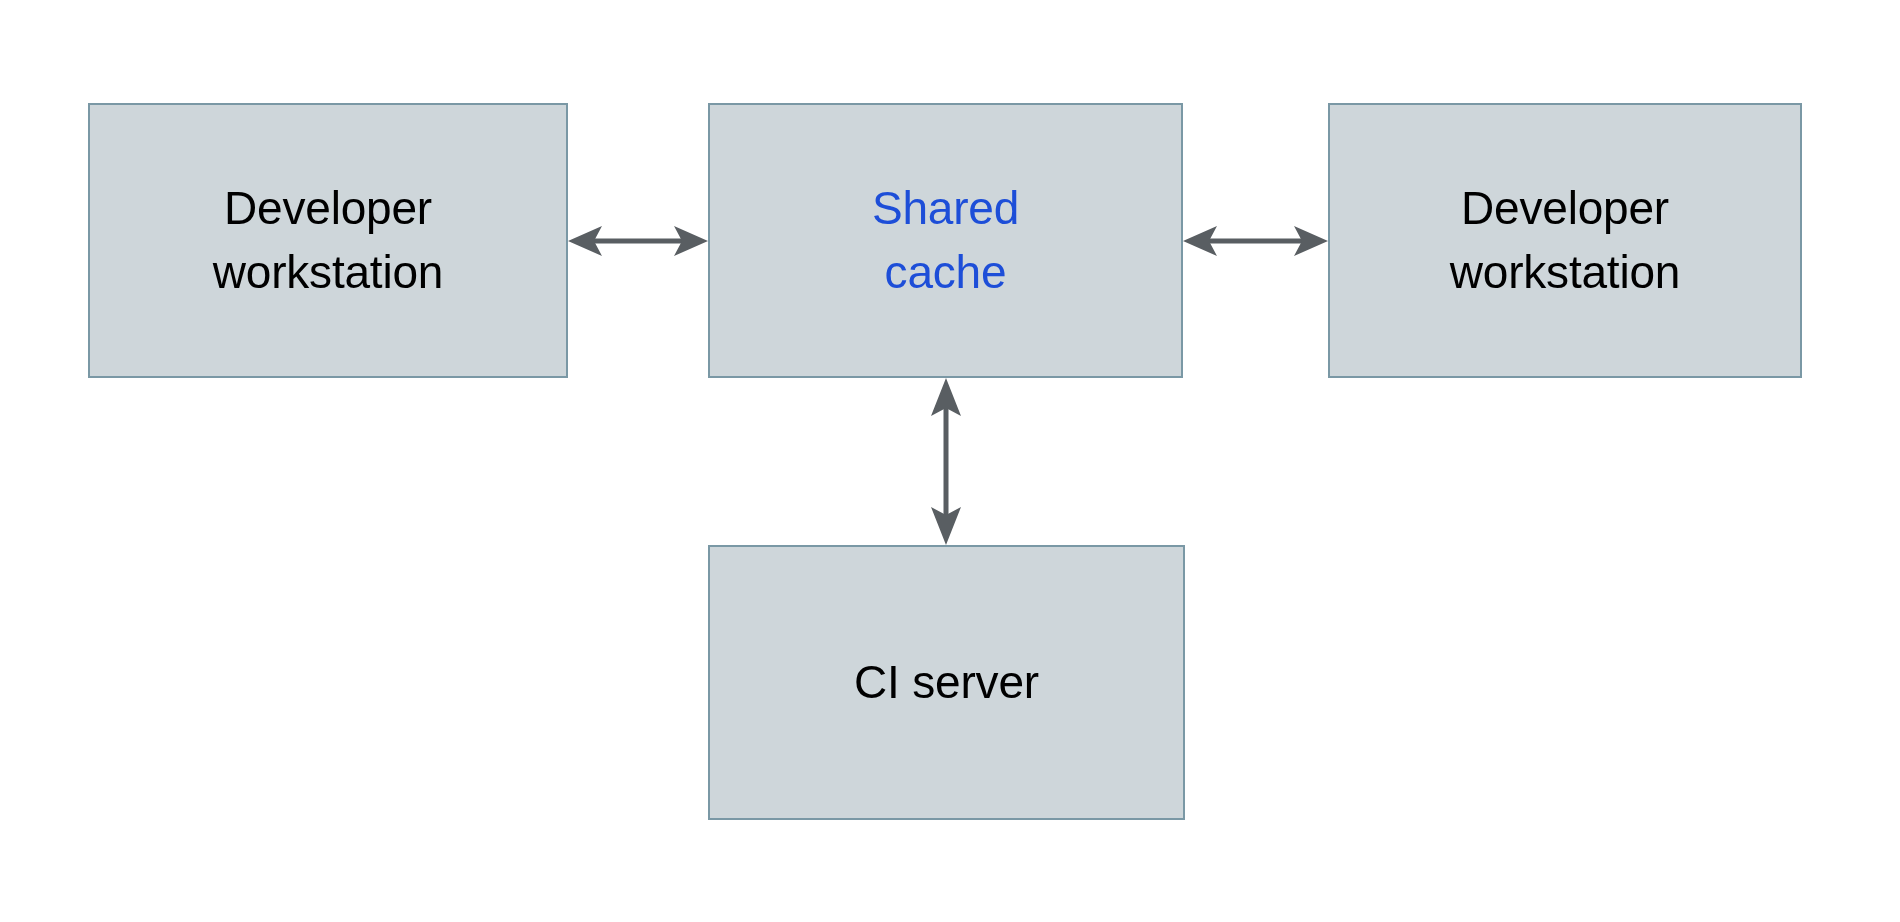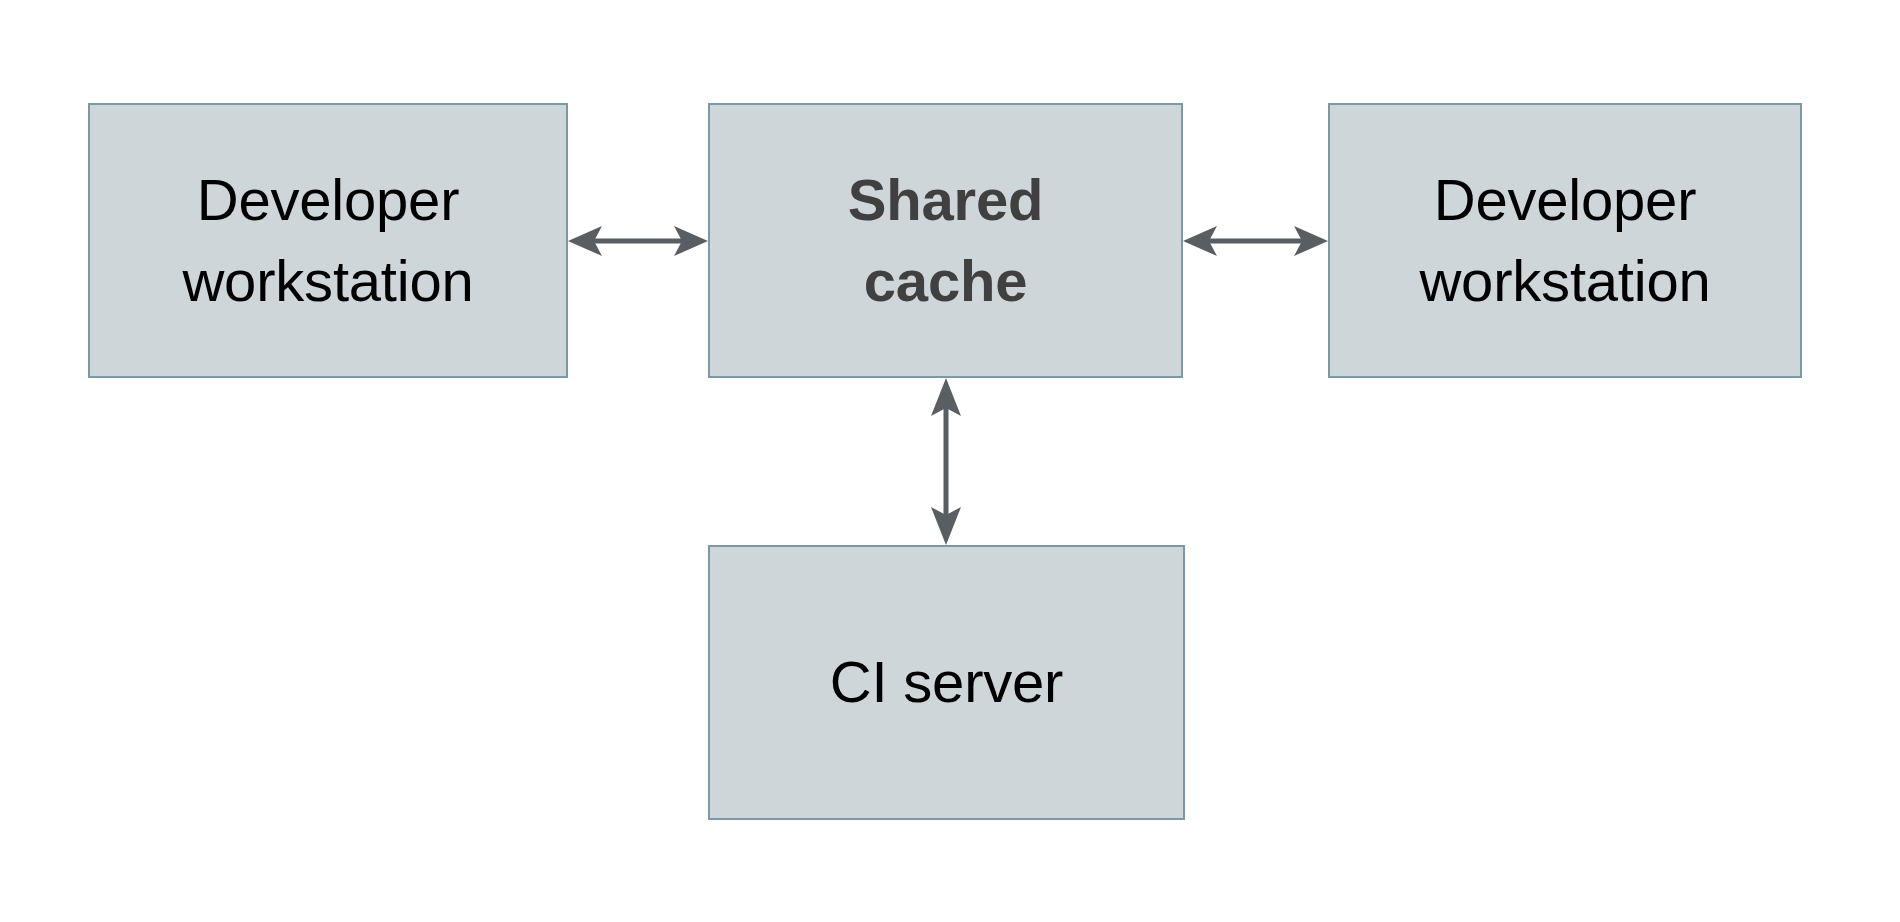--- a/index.html
+++ b/index.html
@@ -22,21 +22,21 @@
     box-sizing: border-box;
     background: #ced6da;
     border: 2px solid #7a98a5;
     display: flex;
     align-items: center;
     justify-content: center;
     text-align: center;
   }
   .node-label {
     font-family: "Liberation Sans", sans-serif;
-    font-size: 58px;
+    font-size: 46px;
     line-height: 1.38;
     color: #000000;
     font-weight: 400;
     letter-spacing: -0.2px;
     white-space: pre-line;
     padding: 0 4px;
   }
   .node-label.nowrap {
     white-space: nowrap;
   }
@@ -52,21 +52,21 @@
 <body>
 
 <div id="canvas" style="background: rgb(255, 255, 255);">
 
   <div class="node" id="node-dev-left" style="left: 88px; top: 103px; width: 480px; height: 275px; background: rgb(206, 214, 218); border-color: rgb(122, 152, 165);">
     <span class="node-label" style="color: rgb(0, 0, 0);">Developer
 workstation</span>
   </div>
 
   <div class="node" id="node-shared-cache" style="left: 708px; top: 103px; width: 475px; height: 275px; background: rgb(206, 214, 218); border-color: rgb(122, 152, 165);">
-    <span class="node-label" style="color: #404040; font-weight: bold;">Shared
+    <span class="node-label" style="color: #1d4ed8;">Shared
 cache</span>
   </div>
 
   <div class="node" id="node-dev-right" style="left: 1328px; top: 103px; width: 474px; height: 275px; background: rgb(206, 214, 218); border-color: rgb(122, 152, 165);">
     <span class="node-label" style="color: rgb(0, 0, 0);">Developer
 workstation</span>
   </div>
 
   <div class="node" id="node-ci-server" style="left: 708px; top: 545px; width: 477px; height: 275px; background: rgb(206, 214, 218); border-color: rgb(122, 152, 165);">
     <span class="node-label nowrap" style="color: rgb(0, 0, 0);">CI server</span>

